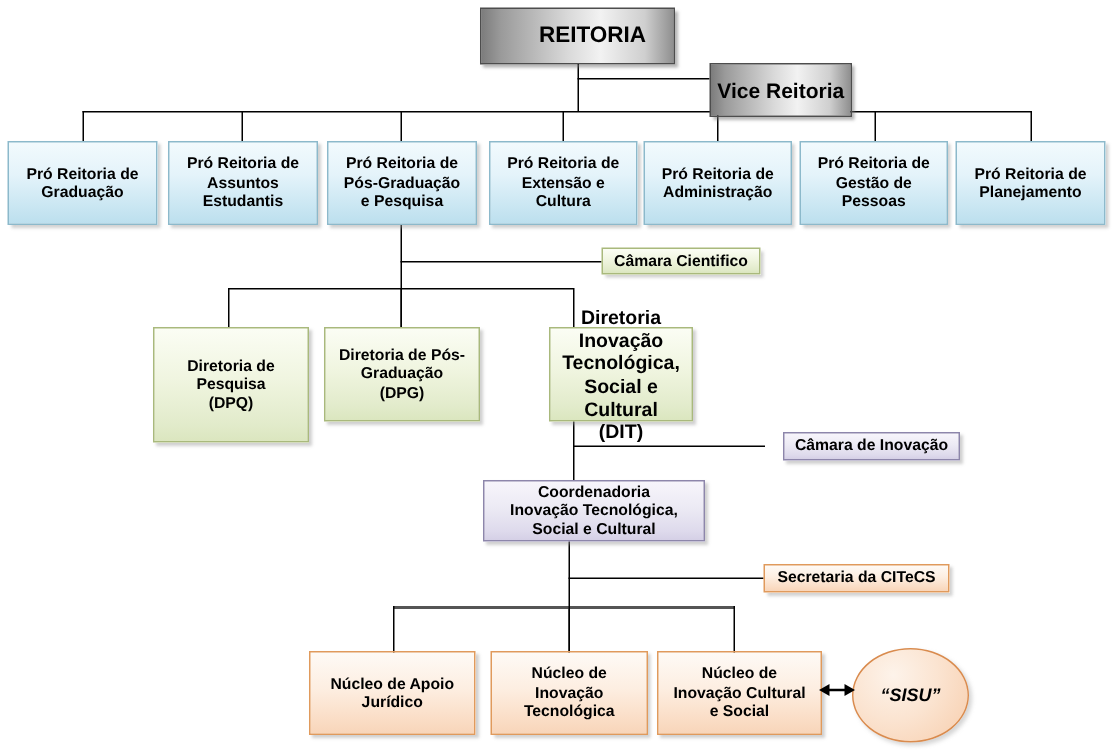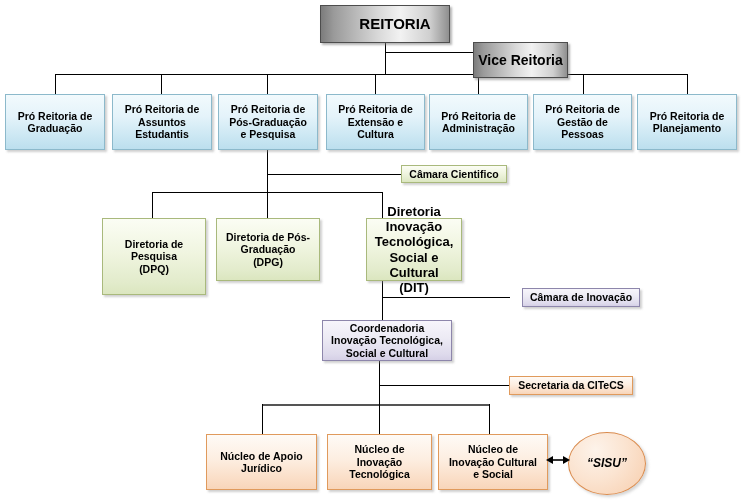--- a/index.html
+++ b/index.html
@@ -207,21 +207,21 @@
     <span class="txt">Diretoria Inovação
 Tecnológica,
 Social e Cultural
 (DIT)</span>
   </div>
 
   <div class="node n-purple" style="left:510px; top:288px; width:118px; height:19px; font-size:10.5px;">
     <span class="txt">Câmara de Inovação</span>
   </div>
 
-  <div class="node n-purple" style="left:310px; top:320px; width:130px; height:41px; font-size:10.5px;">
+  <div class="node n-purple" style="left:310px; top:320px; width:148px; height:41px; font-size:10.5px;">
     <span class="txt">Coordenadoria
 Inovação Tecnológica,
 Social e Cultural</span>
   </div>
 
   <div class="node n-orange" style="left:509px; top:376px; width:124px; height:19px; font-size:10.5px;">
     <span class="txt">Secretaria da CITeCS</span>
   </div>
 
   <div class="node n-orange" style="left:206px; top:434px; width:111px; height:56px; font-size:10.5px;">

